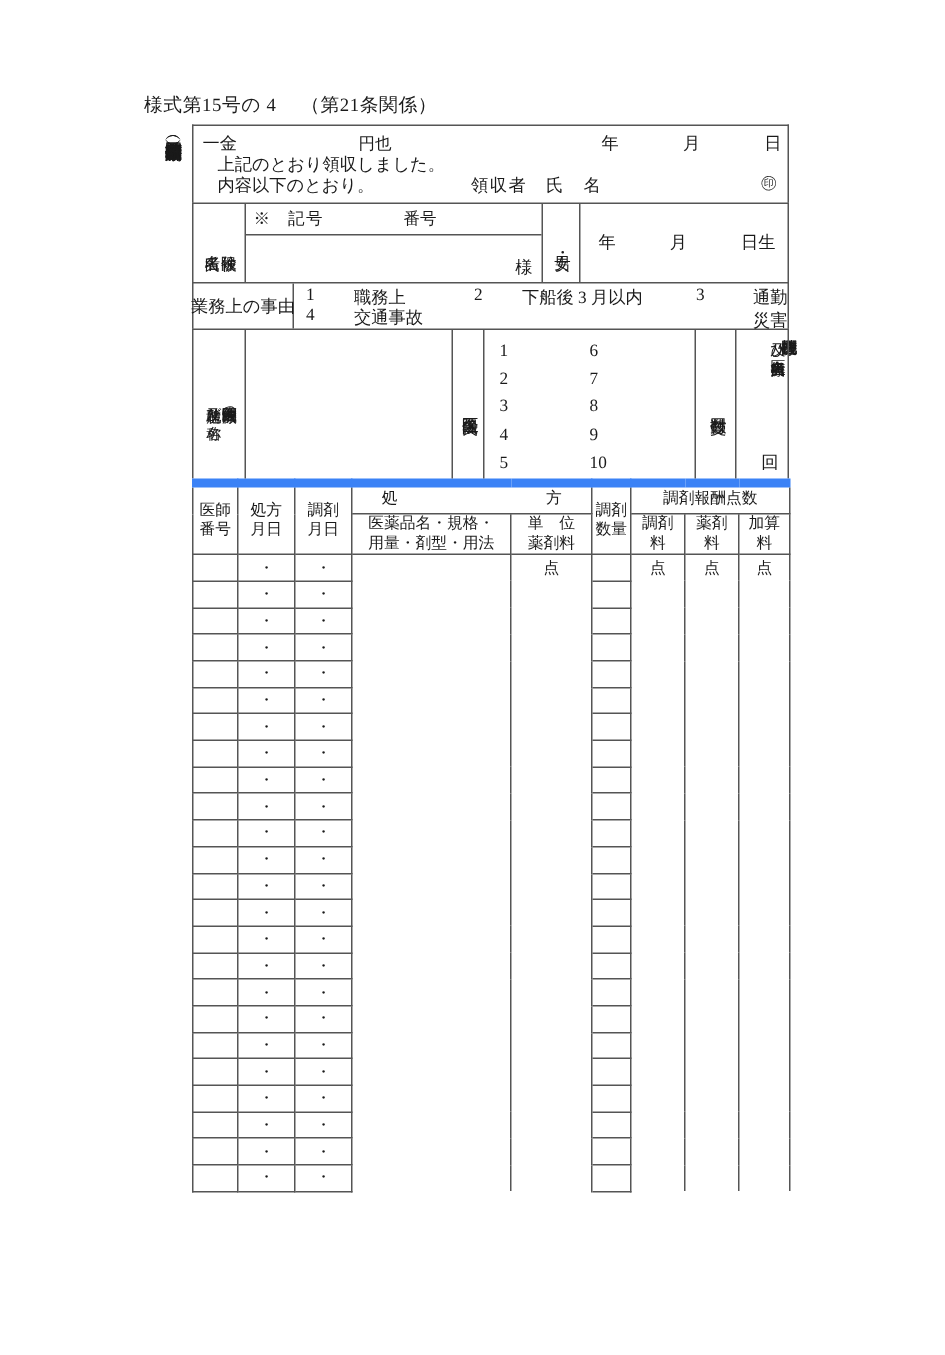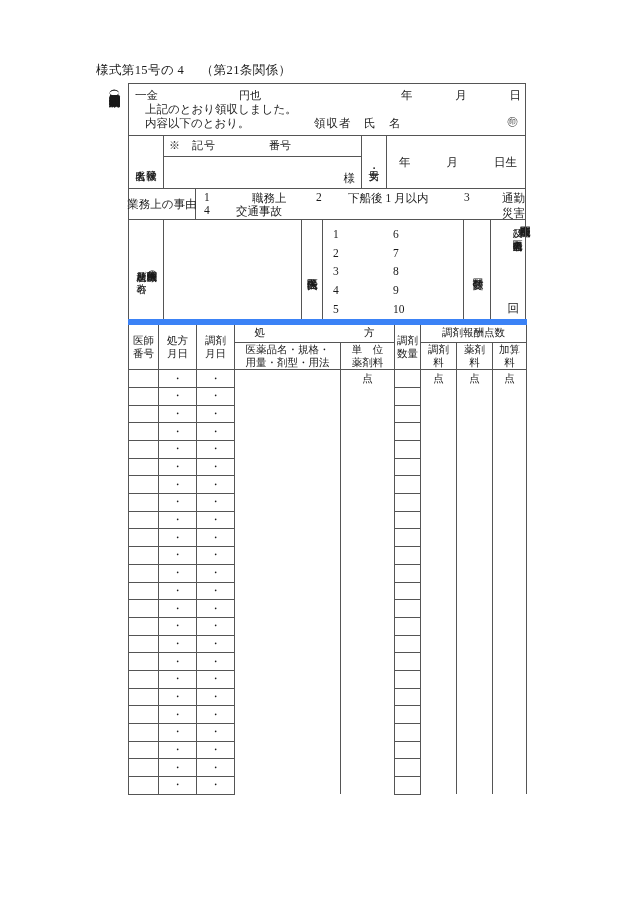--- a/index.html
+++ b/index.html
@@ -74,21 +74,21 @@
   .ins-dob-inner{position:absolute;left:12px;top:50%;transform:translateY(-50%);
     width:118px;display:flex;justify-content:space-between;font-size:11.5px;}
 
   
   .reason{display:flex;height:31px;box-sizing:border-box;}
   .reason-lab{width:66px;border-right:1px solid #555;
     display:flex;align-items:center;justify-content:center;
     font-size:11.5px;white-space:nowrap;}
   .reason-body{flex:1;position:relative;}
   .rn{position:absolute;font-size:11.5px;}
-  .rn1{left:8px;top:2px;}   .rt1{left:56px;top:2px;}
+  .rn1{left:8px;top:2px;}   .rt1{left:40px;top:2px;}
   .rn2{left:120px;top:2px;} .rt2{left:152px;top:2px;}
   .rn3{left:268px;top:2px;} .rt3{left:306px;top:2px;font-family:Liberation Serif, serif;}
   .rn4{left:8px;top:15px;}  .rt4{left:40px;top:15px;}
 
   
   .clinic{display:flex;height:100px;box-sizing:border-box;}
   .clinic-lab{width:34px;border-right:1px solid #555;
     display:flex;align-items:center;justify-content:center;}
   .clinic-lab .vtxt{writing-mode:vertical-rl;text-orientation:upright;
     font-size:10px;line-height:1.05;white-space:nowrap;}
@@ -181,21 +181,21 @@
         </span>
       </div>
     </div>
 
     <div class="blk reason">
       <div class="reason-lab">業務上の事由</div>
       <div class="reason-body">
         <span class="rn rn1">1</span>
         <span class="rn rt1">職務上</span>
         <span class="rn rn2">2</span>
-        <span class="rn rt2">下船後 1 月以内</span>
+        <span class="rn rt2">下船後 3 月以内</span>
         <span class="rn rn3">3</span>
         <span class="rn rt3">通勤災害</span>
         <span class="rn rn4">4</span>
         <span class="rn rt4">交通事故</span>
       </div>
     </div>
 
     <div class="blk clinic">
       <div class="clinic-lab">
         <span class="vtxt">所在地及び名称</span>

